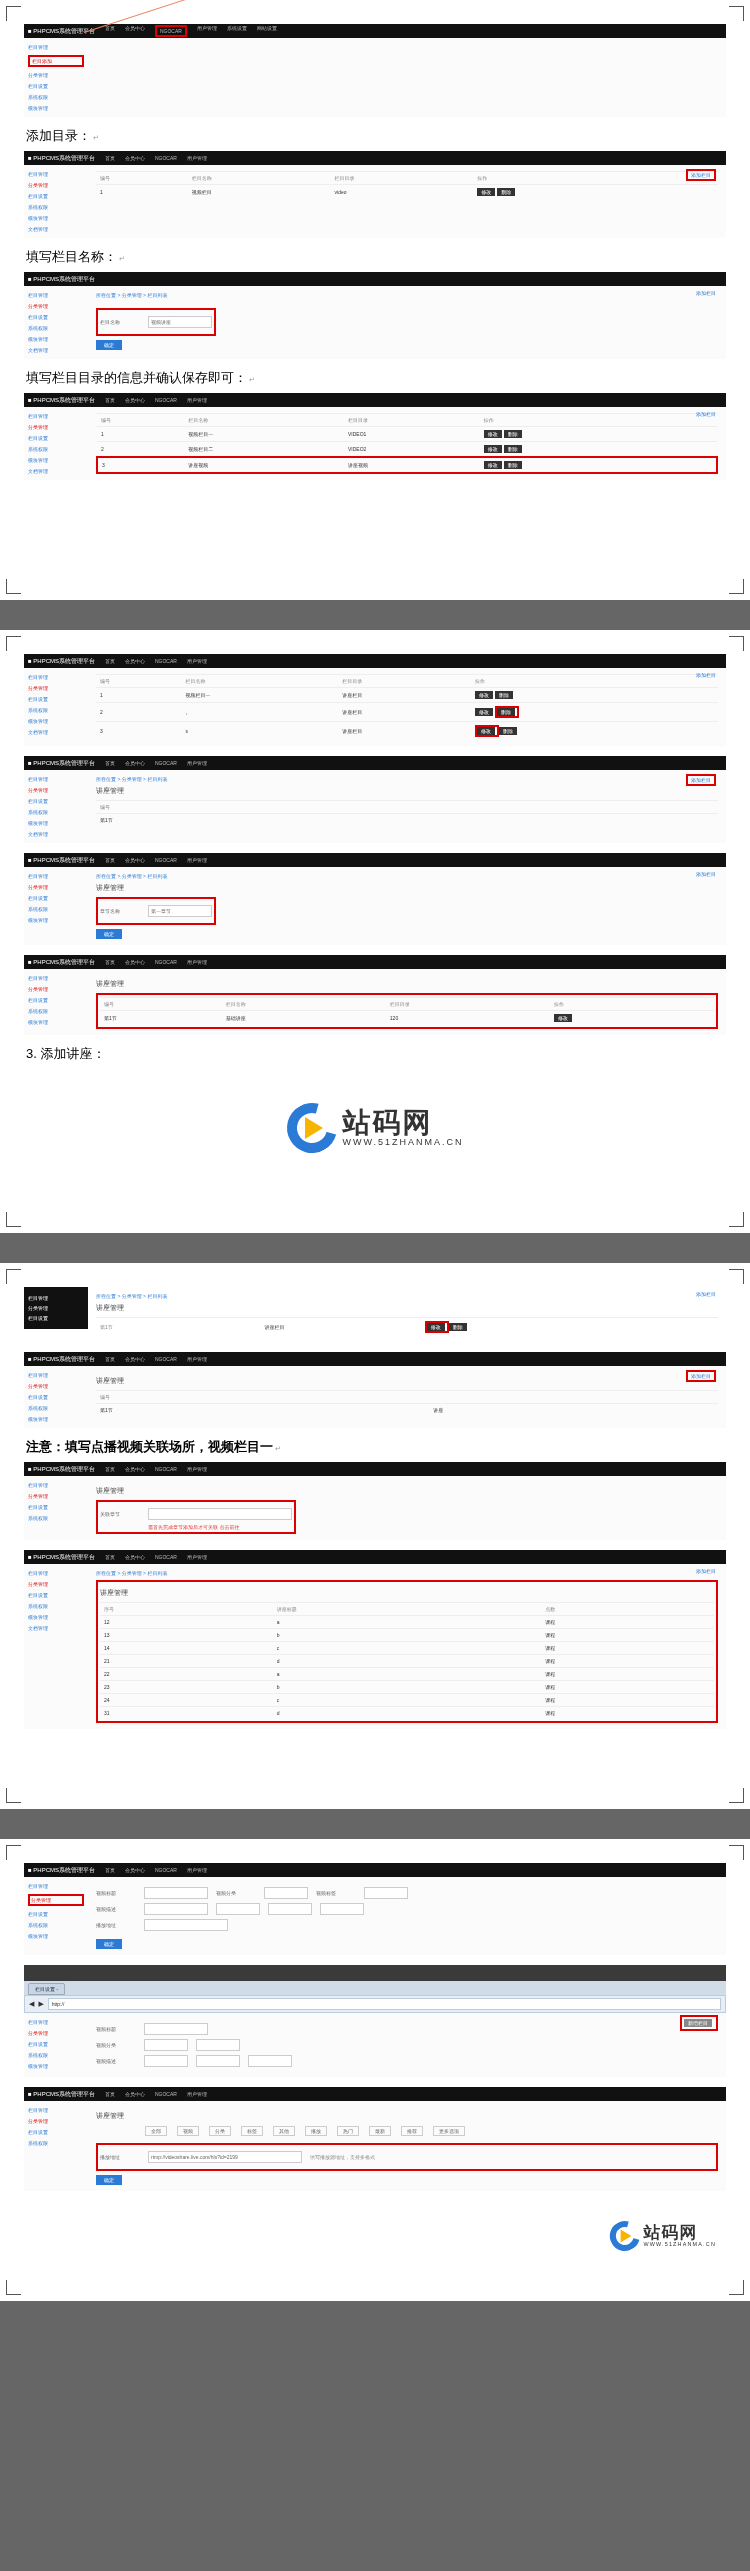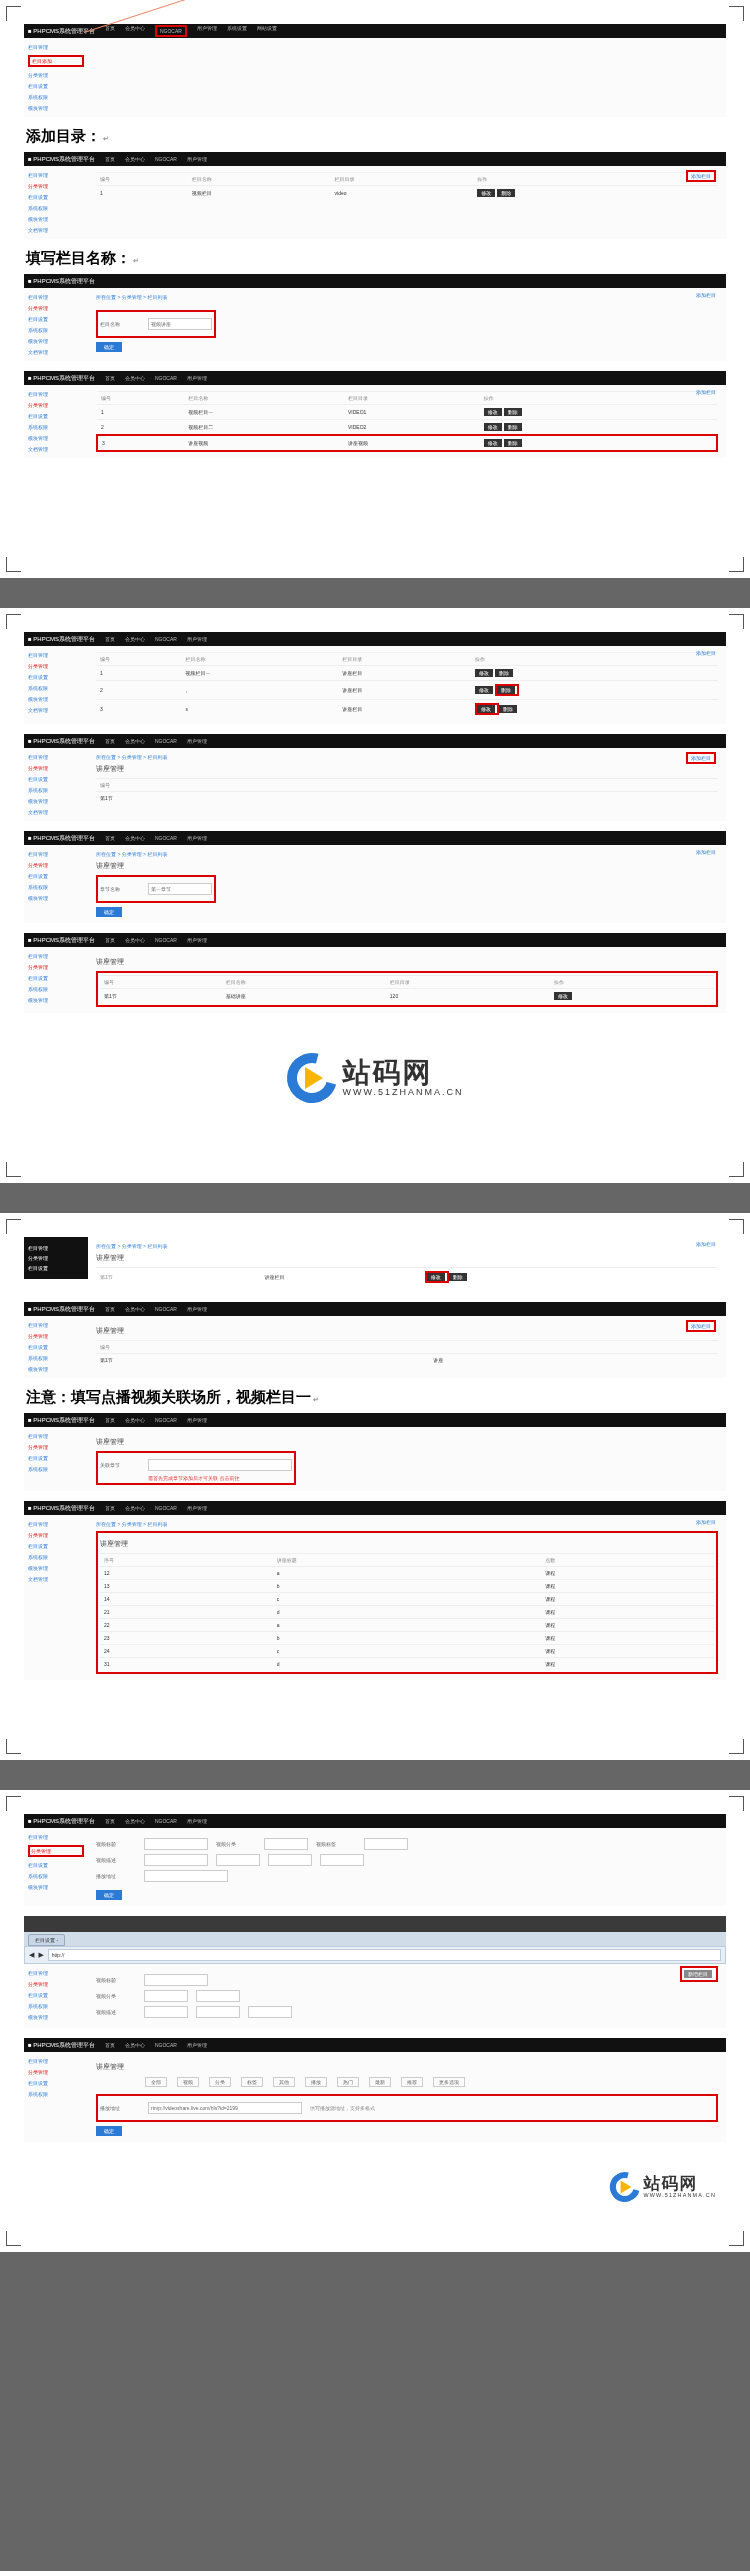--- a/index.html
+++ b/index.html
@@ -26,21 +26,21 @@
   .toollink { position:absolute; right:10px; top:4px; color:#2a7ad6; font-size:5px; }
   .tbl { width:100%; border-collapse:collapse; font-size:5px; }
   .tbl th, .tbl td { padding:3px 4px; text-align:left; border-top:1px solid #eee; }
   .tbl th { color:#888; font-weight:normal; }
   .btn-mini { display:inline-block; background:#333; color:#fff; padding:1px 4px; font-size:5px; margin-right:2px; }
   .btn-blue { display:inline-block; background:#2a7ad6; color:#fff; padding:2px 8px; font-size:5px; }
   .input { display:inline-block; border:1px solid #ccc; background:#fff; height:10px; min-width:60px; vertical-align:middle; padding-left:2px; line-height:10px; color:#666; }
   .form-row { display:flex; align-items:center; gap:8px; margin:4px 0; font-size:5px; }
   .form-row label { width:40px; color:#666; }
   .section-title { font-size:7px; color:#444; margin:4px 0; }
-  .narr { font-size:15px; color:#000; margin:6px 0 2px 2px;font-weight:bold; }
+  .narr { font-size:13px; color:#000; margin:6px 0 2px 2px; }
   .narr .sym::after { content:"↵"; color:#999; font-size:7px; margin-left:2px; }
   .arrow-diag { color:#e86; font-size:6px; }
   
   .wm { display:flex; align-items:center; gap:6px; justify-content:center; margin:40px 0; }
   .wm.small { transform:scale(.6); transform-origin:right center; justify-content:flex-end; margin:20px 10px 0 0; }
   .wm .play { width:50px; height:50px; position:relative; }
   .wm .swirl { position:absolute; inset:0; border:10px solid #2a7ad6; border-right-color:transparent; border-radius:50%; transform:rotate(-30deg); }
   .wm .tri { position:absolute; left:18px; top:14px; width:0; height:0; border-left:18px solid #f7b500; border-top:11px solid transparent; border-bottom:11px solid transparent; }
   .wm .txt .cn { font-size:28px; font-weight:800; color:#333; letter-spacing:2px; line-height:1; }
   .wm .txt .en { font-size:9px; color:#333; letter-spacing:2px; }
@@ -156,20 +156,21 @@
             <label>栏目名称</label>
             <span class="input">视频讲座</span>
           </div>
         </div>
         <div class="h-sp"></div>
         <span class="btn-blue">确定</span>
       </div>
     </div>
   </div>
 
+  <div class="narr"><span>填写栏目目录的信息并确认保存即可：</span><span class="sym"></span></div>
 
   <div class="panel">
     <div class="topbar">
           <span class="brand sq">PHPCMS系统管理平台</span>
       <div class="topnav">
             <span>首页</span>
             <span>会员中心</span>
             <span>NGOCAR</span>
             <span>用户管理</span>
           </div>
@@ -388,20 +389,21 @@
                     <td>120</td>
                     <td><span class="btn-mini">修改</span></td>
                   </tr>
         </tbody>
               </table>
             </div>
       </div>
     </div>
   </div>
 
+  <div class="narr">3.  添加讲座：</div>
 
   <div class="wm">
     <div class="play">
           <div class="swirl"></div>
           <div class="tri"></div>
         </div>
     <div class="txt">
           <div class="cn">站码网</div>
           <div class="en">WWW.51ZHANMA.CN</div>
         </div>

